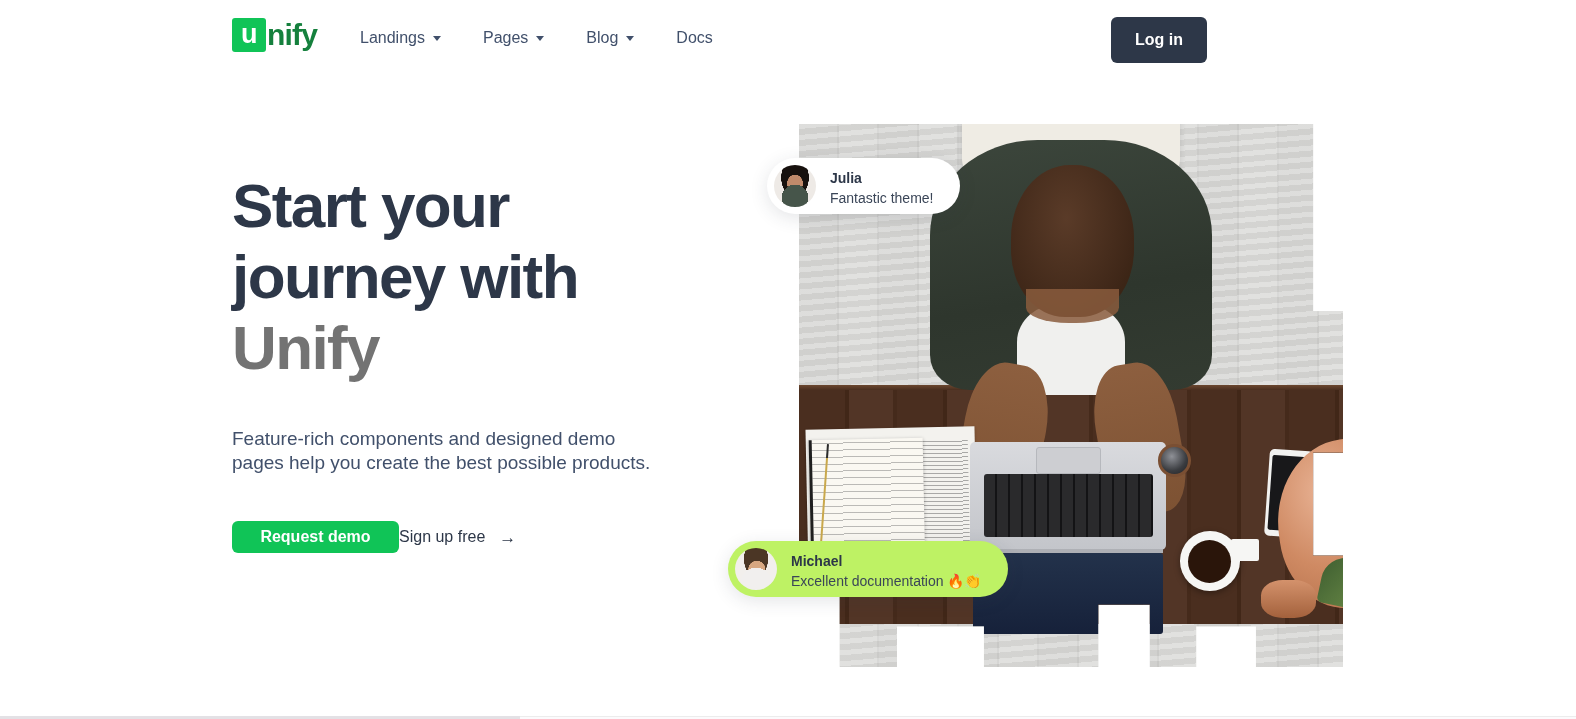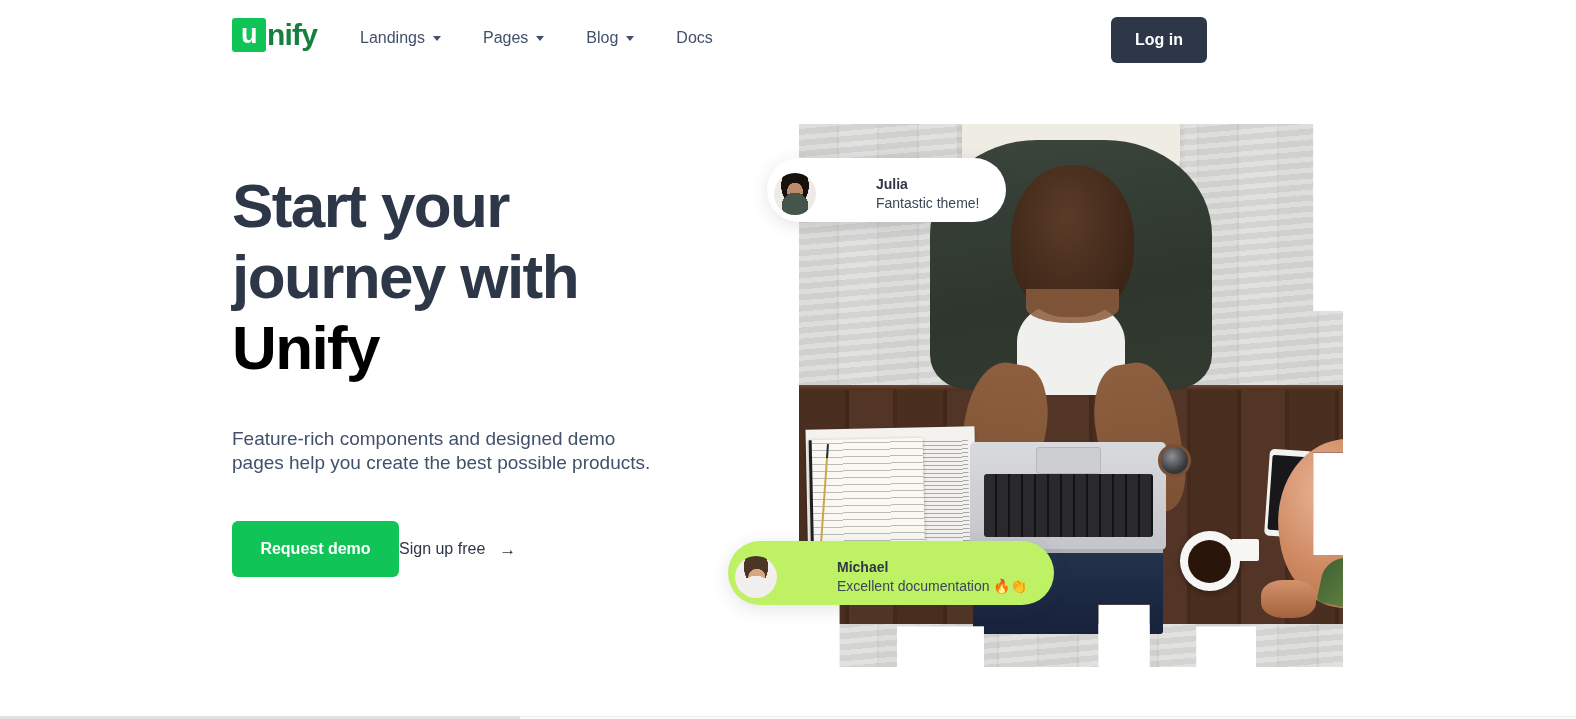--- a/index.html
+++ b/index.html
@@ -118,38 +118,38 @@
     width: 480px;
   }
   .hero-title {
     color: #2d3748;
     font-size: 62px;
     font-weight: bold;
     line-height: 71px;
     letter-spacing: -1.6px;
     max-width: 420px;
   }
-  .hero-title .accent { color: #000000; }
+  .hero-title .accent { color: #737373; }
 
   .hero-sub {
     margin-top: 44px;
     color: #41506b;
     font-size: 19px;
     line-height: 24px;
     max-width: 440px;
   }
 
   .cta-row {
     margin-top: 46px;
     display: flex;
     align-items: center;
   }
   .btn-primary {
     width: 167px;
-    height: 56px;
+    height: 32px;
     background: #10c457;
     color: #ffffff;
     border: none;
     border-radius: 6px;
     font-family: "Liberation Sans", sans-serif;
     font-size: 16px;
     font-weight: bold;
     cursor: pointer;
   }
   .btn-link {
@@ -478,25 +478,24 @@
     height: 6%;
     background: radial-gradient(circle at 40% 35%, #8f9197, #3a3c40 60%, #202124);
     border-radius: 50%;
     border: 3px solid #7a4f33;
   }
 
   
   .pill {
     position: absolute;
     display: flex;
-    align-items: center;
+    align-items: flex-end;
     border-radius: 999px;
-    padding: 15px 26px 7px 7px;
+    padding: 7px 26px 7px 7px;
     box-shadow: 0 4px 18px rgba(45, 55, 72, 0.13);
-    gap: 46px;
   }
   .pill-julia {
     left: 767px;
     top: 158px;
     background: #ffffff;
   }
   .pill-michael {
     left: 728px;
     top: 541px;
     background: #bef264;

